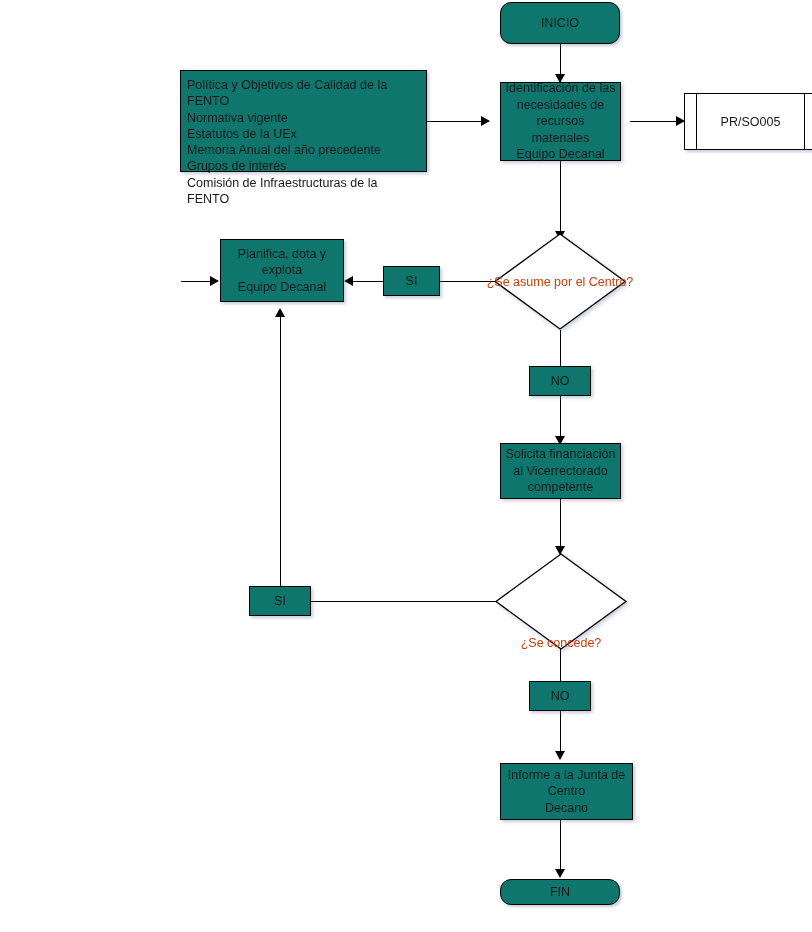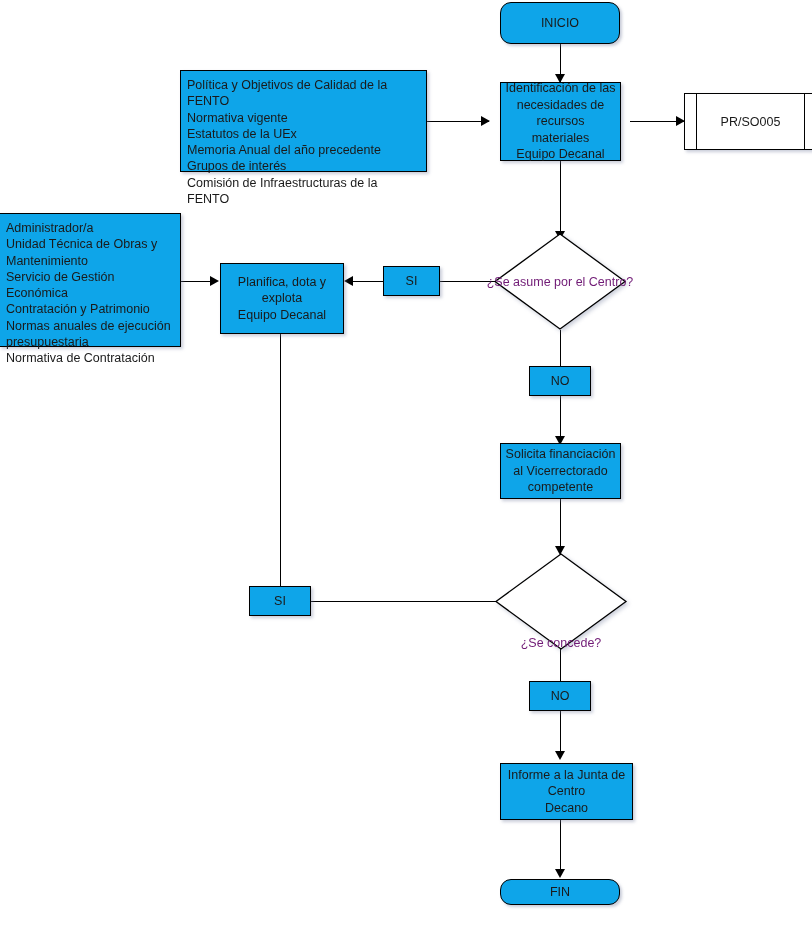--- a/index.html
+++ b/index.html
@@ -13,21 +13,21 @@
   #canvas {
     position: relative;
     width: 812px;
     height: 932px;
     background: #ffffff;
     overflow: hidden;
   }
   .node {
     position: absolute;
     box-sizing: border-box;
-    background: #0ea5e9;
+    background: #0f766e;
     border: 1px solid #000000;
     color: #1a1a1a;
     display: flex;
     align-items: center;
     justify-content: center;
     text-align: center;
     font-size: 12.5px;
     line-height: 1.32;
     box-shadow: 2px 2px 3px rgba(120,130,160,0.40);
   }
@@ -78,21 +78,21 @@
   .diamond svg {
     position: absolute;
     left: 0;
     top: 0;
     overflow: visible;
   }
   .diamond .dlabel {
     position: relative;
     z-index: 2;
     font-size: 12.5px;
-    color: #701a75;
+    color: #c2410c;
     white-space: nowrap;
     text-align: center;
   }
   .conn {
     position: absolute;
     background: #000000;
   }
   .h { height: 1px; }
   .v { width: 1px; }
   .arrow {
@@ -184,32 +184,22 @@
     <span>Identificación de las
 necesidades de recursos
 materiales
 Equipo Decanal</span>
   </div>
 
   <div class="predef" style="left:684px; top:93px; width:133px; height:57px;">
     <span>PR/SO005</span>
   </div>
 
-  <div class="node textblock" style="left:-1px; top:213px; width:182px; height:134px;">
-    <span class="lines">Administrador/a
-Unidad Técnica de Obras y
-Mantenimiento
-Servicio de Gestión Económica
-Contratación y Patrimonio
-Normas anuales de ejecución
-presupuestaria
-Normativa de Contratación</span>
-  </div>
-
-  <div class="node" style="left:220px; top:263px; width:124px; height:71px; white-space:pre-line;">
+
+  <div class="node" style="left:220px; top:239px; width:124px; height:63px; white-space:pre-line;">
     <span>Planifica, dota y
 explota
 Equipo Decanal</span>
   </div>
 
   <div class="node" style="left:383px; top:266px; width:57px; height:30px;">
     <span>SI</span>
   </div>
 
   <div class="diamond" style="left:494px; top:233px; width:132px; height:97px;">

